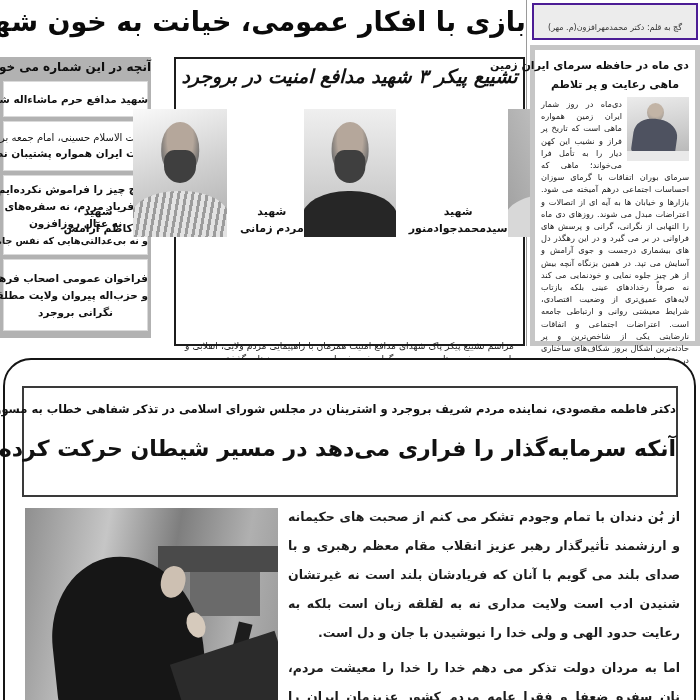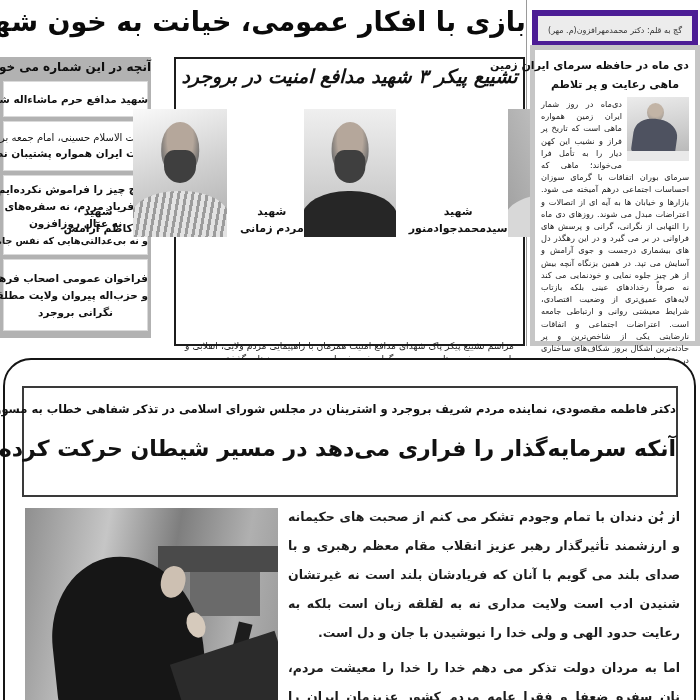--- a/index.html
+++ b/index.html
@@ -47,21 +47,21 @@
   .torso { position:absolute; bottom:-6%; left:50%; transform:translateX(-50%); width:104%; height:42%;
     border-radius:48% 48% 0 0; background:#565656; }
   .p1 .torso { background:#d8d8d8; }
   .p2 .torso { background:#262626; }
   .p3 .torso { background:repeating-linear-gradient(100deg,#e3e3e3 0 4px,#9c9c9c 4px 7px); }
   .mlabel { margin-top:6px; font-size:11px; font-weight:bold; line-height:17px; text-align:center; white-space:nowrap; }
   .funeral-caption { position:absolute; top:280px; left:0; width:100%; padding:0 9px;
     font-size:9.2px; line-height:13.2px; text-align:justify; color:#1a1a1a; }
 
   
-  .byline-box { left:532px; top:10px; width:166px; height:37px; background:#ececec; border:6px solid #4c1d95;
+  .byline-box { left:532px; top:3px; width:166px; height:37px; background:#ececec; border:2px solid #4c1d95;
     display:flex; align-items:flex-end; justify-content:center; padding-bottom:6px; }
   .byline { font-size:8px; color:#333; white-space:nowrap; }
   .col-box { left:530px; top:45px; width:170px; height:301px; border:5px solid #c6c6c6; background:#fff;
     padding:6px 6px 4px 6px; }
   .col-title { text-align:center; font-size:11px; font-weight:bold; line-height:19px; white-space:nowrap; }
   .col-photo { float:right; width:62px; height:64px; margin:3px 0 2px 5px; position:relative; overflow:hidden;
     background:linear-gradient(170deg,#ececec 0%,#cdcdcd 55%,#b2b2b2 100%); }
   .col-photo .h { position:absolute; top:6px; left:20px; width:17px; height:19px; border-radius:50%;
     background:radial-gradient(circle at 50% 35%, #c2b4a6 0 45%, #8a8a8a); }
   .col-photo .bdy { position:absolute; top:22px; left:6px; width:44px; height:36px;

